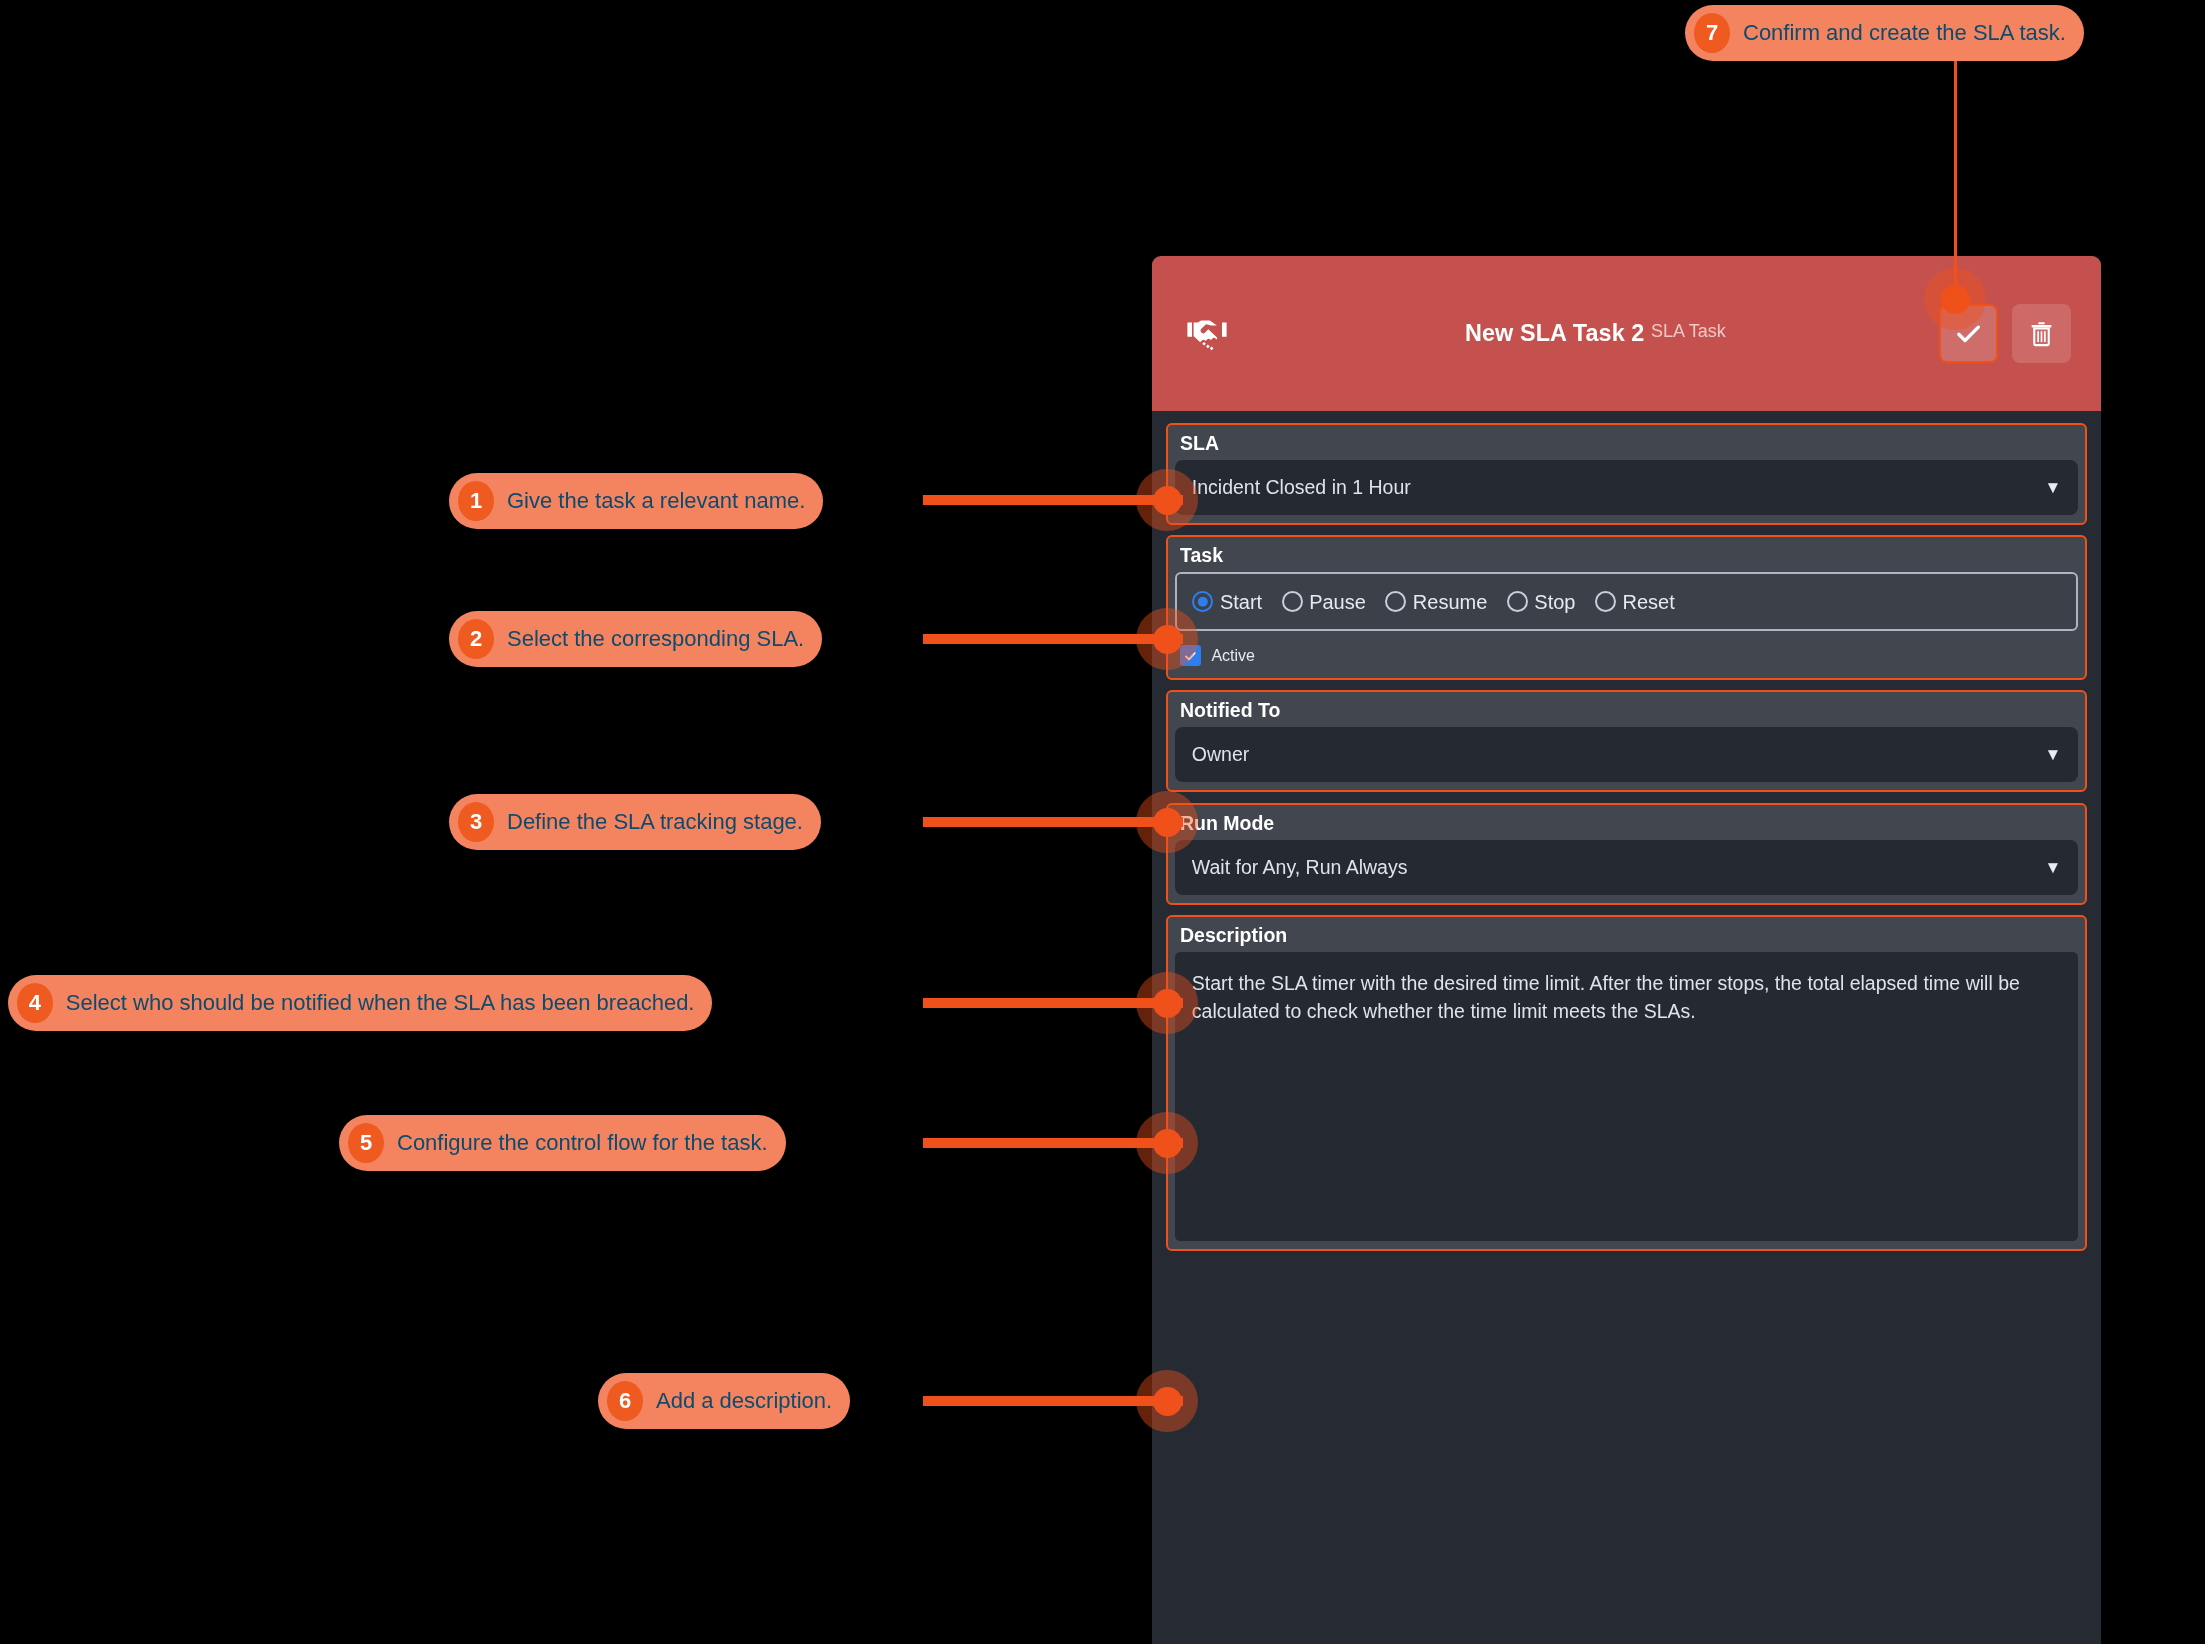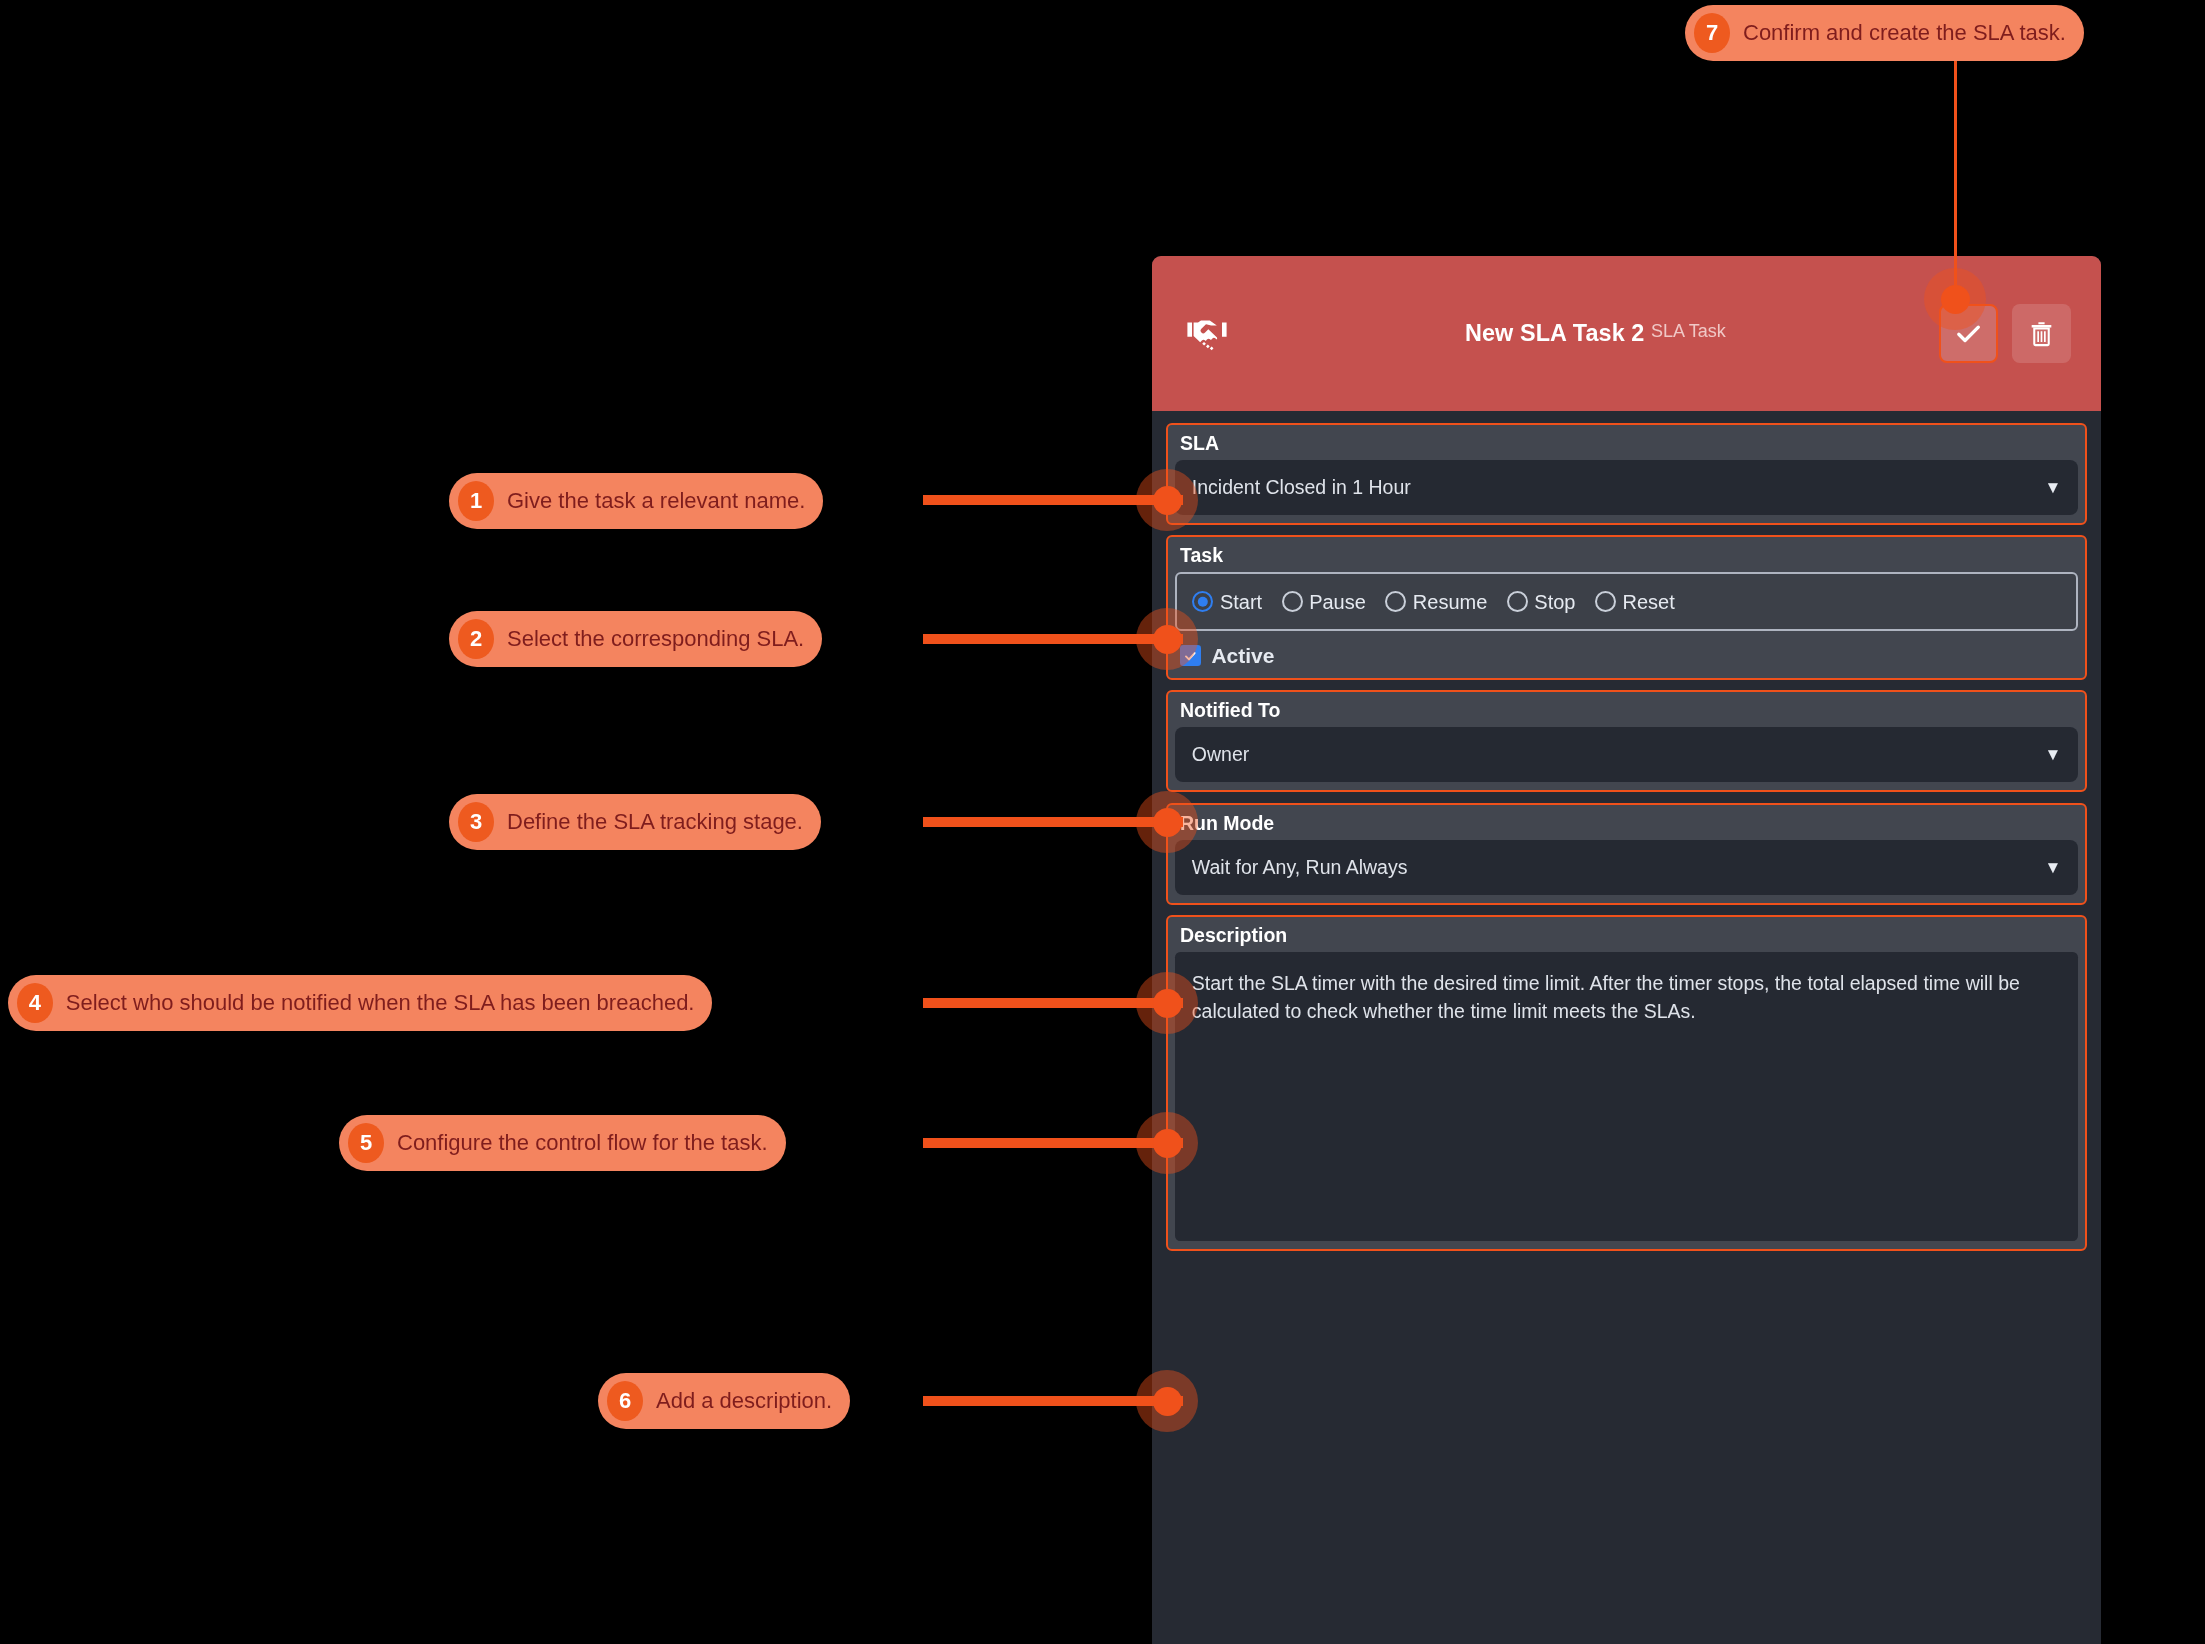--- a/index.html
+++ b/index.html
@@ -67,34 +67,34 @@
     background:#2f7ef0;transform:translate(-50%,-50%);
   }
   .rlabel{font-size:20px;color:#e6eaf1;line-height:1;}
   
   .check-row{display:flex;align-items:center;padding:14.3px 2.6px 3.9px 5.2px;}
   .cbox{
     width:21px;height:21px;border-radius:3.3px;background:#2f7ef0;margin-right:10.4px;flex:0 0 21px;
     display:flex;align-items:center;justify-content:center;
   }
   .cbox svg{width:14.3px;height:14.3px;}
-  .clabel{font-size:21px;color:#e6eaf1;line-height:1;font-weight:bold;}
+  .clabel{font-size:16px;color:#e6eaf1;line-height:1;}
 
   
   .callout{
     position:absolute;display:flex;align-items:center;height:56px;
     background:#f4845f;border-radius:28px;padding:0 18px 0 9px;box-sizing:border-box;
     z-index:6;
   }
   .cnum{
     width:36px;height:40px;border-radius:50%;background:#ee5a1f;color:#fff;
     display:flex;align-items:center;justify-content:center;font-size:22px;font-weight:bold;
     flex:0 0 36px;margin-right:13px;
   }
-  .ctext{font-size:22px;color:#7f1d1d;white-space:nowrap;line-height:1;}
+  .ctext{font-size:22px;color:#0c4a6e;white-space:nowrap;line-height:1;}
 
   
   .conn-line{position:absolute;background:#f0511b;z-index:4;}
   .conn-dot{
     position:absolute;width:29px;height:29px;border-radius:50%;background:#f0511b;z-index:7;
   }
   .conn-halo{
     position:absolute;width:62px;height:62px;border-radius:50%;
     background:rgba(240,81,27,.42);z-index:5;
   }

